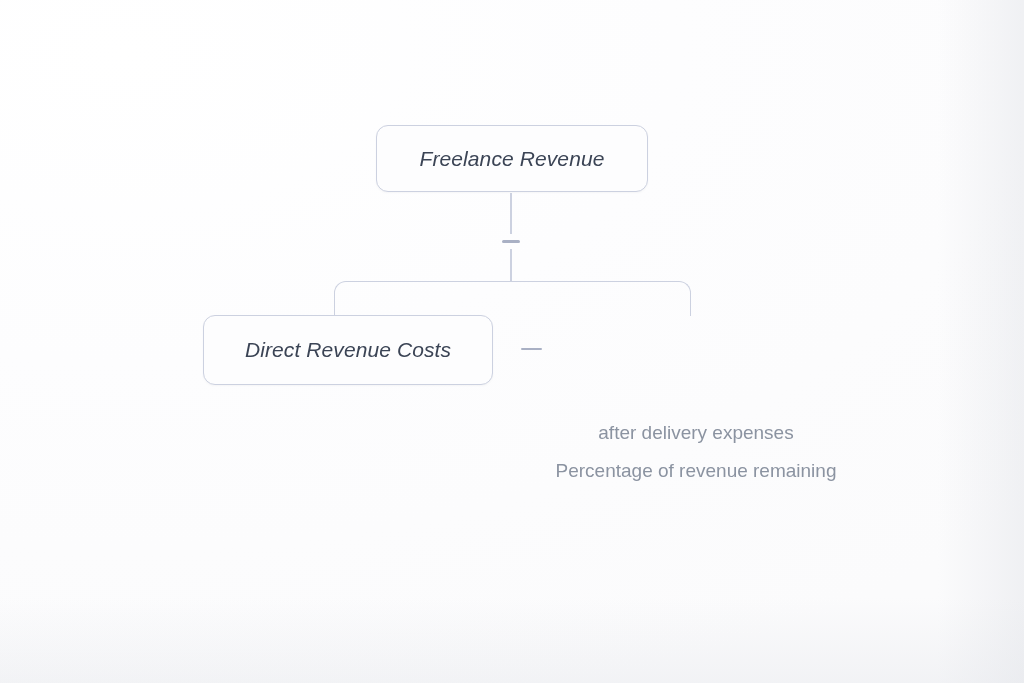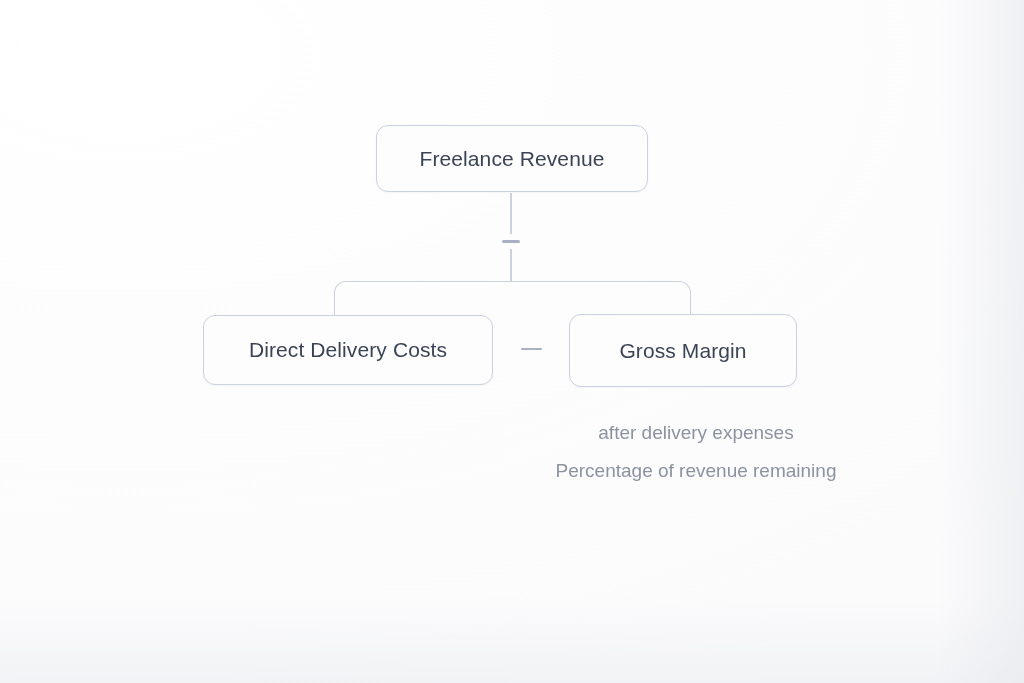--- a/index.html
+++ b/index.html
@@ -38,20 +38,21 @@
   .node {
     position: absolute;
     box-sizing: border-box;
     background: #fdfdfe;
     border: 1.4px solid #ccd1e0;
     border-radius: 12px;
     display: flex;
     align-items: center;
     justify-content: center;
     box-shadow: 0 1px 2px rgba(60,70,100,0.045);
+    font-style: italic;
   }
   .node-label {
     color: #3b4455;
     font-size: 21px;
     letter-spacing: 0.1px;
     white-space: nowrap;
   }
 
   #node-root      { left: 376px; top: 125px; width: 272px; height: 67px; }
   #node-costs     { left: 203px; top: 315px; width: 290px; height: 70px; }
@@ -120,28 +121,25 @@
 
   <div class="conn" id="conn-root-upper"></div>
 
   <div id="operator-split"></div>
 
   <div class="conn" id="conn-root-lower"></div>
 
   <div id="bracket"></div>
 
   <div class="node" id="node-costs">
-    <span class="node-label">Direct Delivery Costs</span>
+    <span class="node-label">Direct Revenue Costs</span>
   </div>
 
   <div id="operator-minus"></div>
 
-  <div class="node" id="node-margin">
-    <span class="node-label">Gross Margin</span>
-  </div>
 
   <div id="caption">
     <span class="caption-line">after delivery expenses</span>
     <span class="caption-line">Percentage of revenue remaining</span>
   </div>
 
   <div id="vignette-right"></div>
   <div id="vignette-bottom"></div>
 </div>
 

